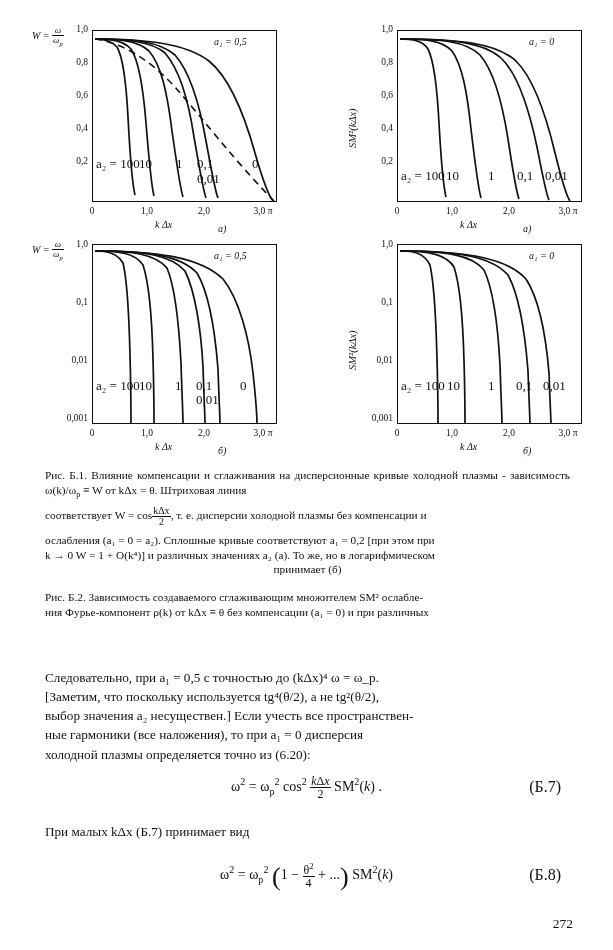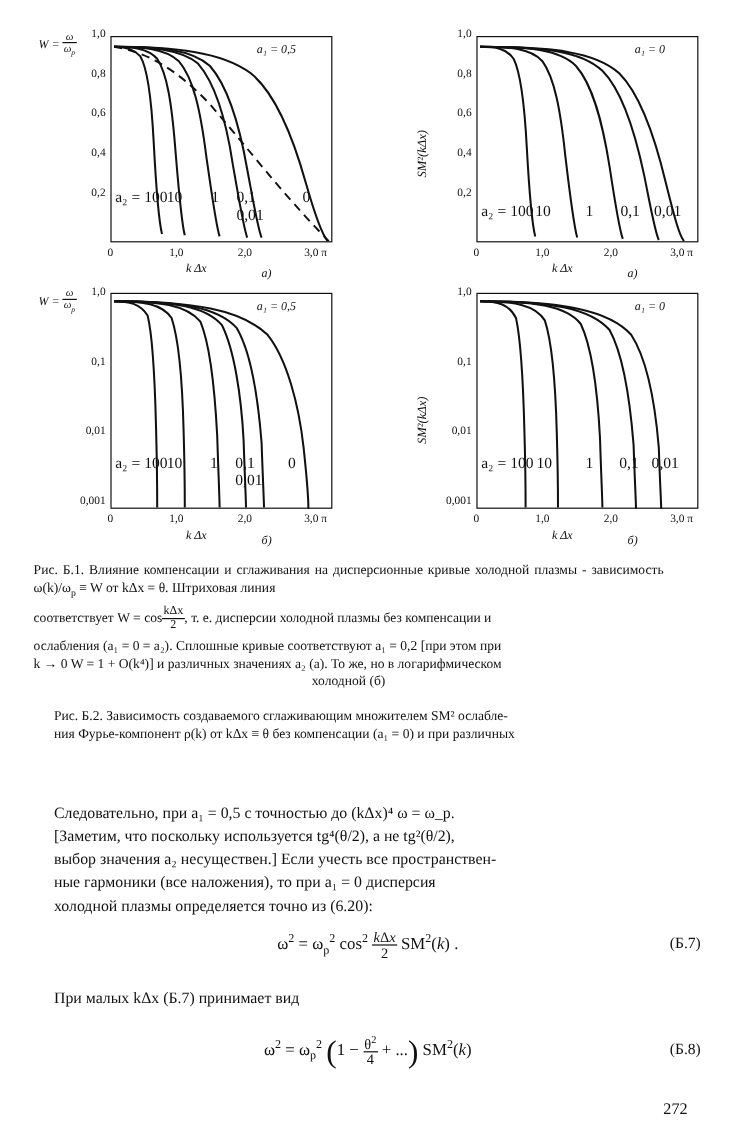--- a/index.html
+++ b/index.html
@@ -106,22 +106,22 @@
     text-align:justify;
   }
   .eq{
     position:absolute;
     width:613px;
     text-align:center;
     font-size:14px;
   }
   .eqno{
     position:absolute;
-    right:29px;
-    font-size:13px;
+    right:52px;
+    font-size:16px;
   }
   .pageno{
     position:absolute;
     right:40px;bottom:18px;
     font-size:13.5px;
   }
   sub{font-size:.72em;}
   sup{font-size:.72em;}
   .mi{font-style:italic;}
 </style>
@@ -294,31 +294,31 @@
     <div class="corner-note" style="left:224px;top:20px;">a₁ = 0</div>
 
     <div class="curvelabel" style="left:96px;top:148px;">a₂ = 100</div>
     <div class="curvelabel" style="left:142px;top:148px;">10</div>
     <div class="curvelabel" style="left:183px;top:148px;">1</div>
     <div class="curvelabel" style="left:211px;top:148px;">0,1</div>
     <div class="curvelabel" style="left:238px;top:148px;">0,01</div>
   </div>
 </div>
 
-<div class="caption" style="left:28px;top:468px;width:525px;">
+<div class="caption" style="left:45px;top:468px;width:525px;">
   <span>Рис. Б.1.</span>
   <span>Влияние компенсации и сглаживания на дисперсионные кривые</span>
   <span>холодной плазмы - зависимость ω(k)/ω</span><sub>p</sub><span> ≡ W от kΔx = θ. Штриховая линия</span>
   <div style="margin-top:5px;">
     <span>соответствует</span>
     <span>W = cos</span><span class="frac" style="font-size:10px;"><span class="num">kΔx</span><span class="den">2</span></span><span>, т. е. дисперсии холодной плазмы без компенсации и</span>
   </div>
   <div style="margin-top:5px;">ослабления (a₁ = 0 = a₂). Сплошные кривые соответствуют a₁ = 0,2 [при этом при</div>
   <div>k → 0  W = 1 + O(k⁴)] и различных значениях a₂ (а). То же, но в логарифмическом</div>
-  <div class="ctr">холодной (б)</div>
+  <div class="ctr">принимает (б)</div>
 </div>
 
 <div class="caption" style="left:45px;top:590px;width:525px;">
   <span>Рис. Б.2.</span>
   <span>Зависимость создаваемого сглаживающим множителем SM² ослабле-</span>
   <div>ния Фурье-компонент ρ(k) от kΔx ≡ θ без компенсации (a₁ = 0) и при различных</div>
 </div>
 
 <div class="body" style="left:45px;top:668px;width:525px;">
   <div>Следовательно,  при  a₁ = 0,5  с точностью до  (kΔx)⁴  ω = ω_p.</div>

